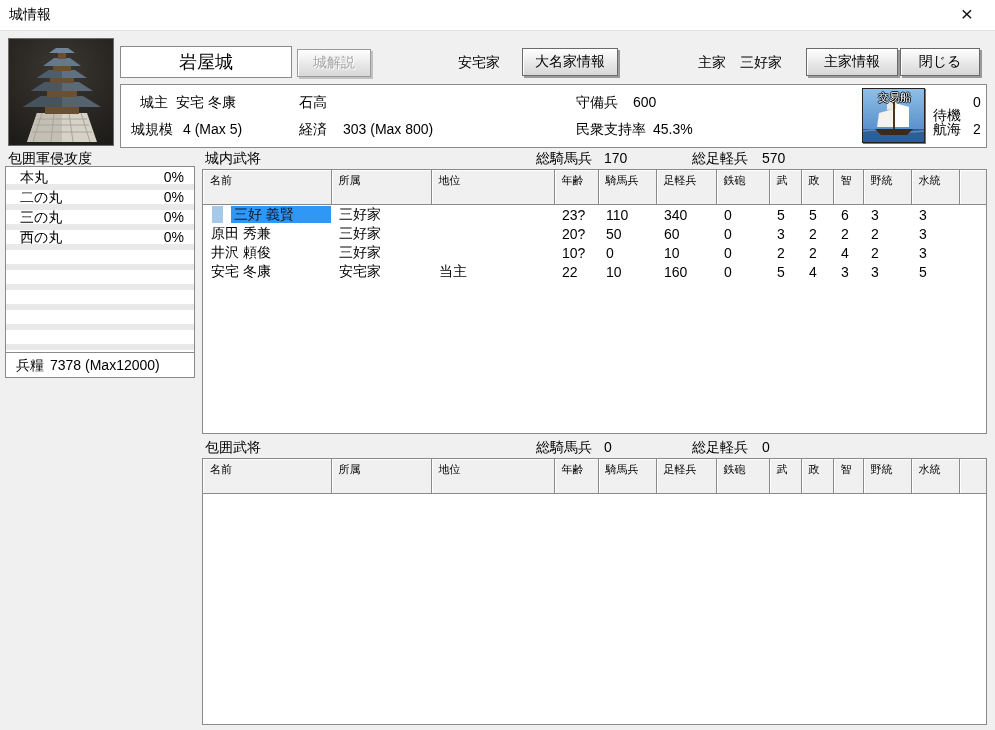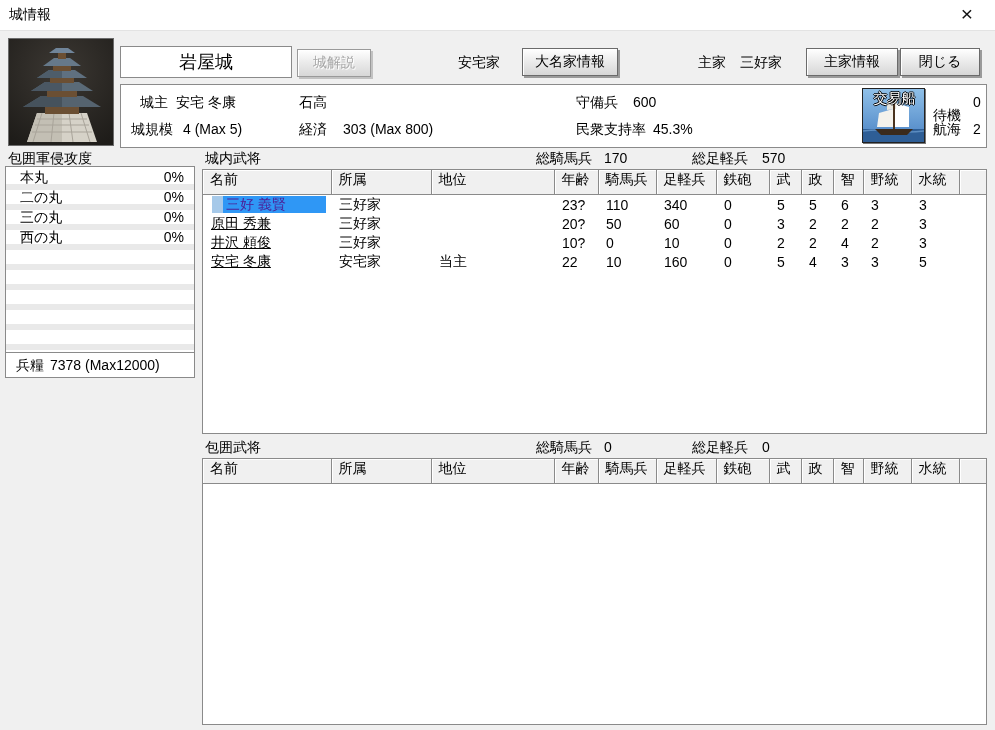--- a/index.html
+++ b/index.html
@@ -27,47 +27,47 @@
     background:linear-gradient(180deg,#ffffff 0%,#ececec 45%,#d7d7d7 100%);
     border:1px solid #6b6b6b;
     box-shadow:2px 2px 0 #9a9a9a, inset 1px 1px 0 #ffffff;
     cursor:pointer;}
   .btn.disabled{color:#a6a6a6;text-shadow:1px 1px 0 #fff;border-color:#9a9a9a;box-shadow:2px 2px 0 #c2c2c2, inset 1px 1px 0 #ffffff;}
   .toplabel{position:absolute;white-space:nowrap;}
   
   .ship-btn{position:absolute;left:741px;top:3px;width:63px;height:55px;padding:0;border:1px solid #222;
     box-shadow:1px 1px 0 #777;background:#4a86c8;overflow:hidden;cursor:pointer;}
   .ship-btn svg{display:block;}
-  .ship-label{position:absolute;left:0;top:1px;width:63px;text-align:center;color:#fff;font-size:14px;
+  .ship-label{position:absolute;left:0;top:1px;width:63px;text-align:center;color:#fff;font-size:11px;
     text-shadow:-1px 0 #000,1px 0 #000,0 -1px #000,0 1px #000;letter-spacing:0px;}
   
   .panel-label{position:absolute;white-space:nowrap;}
   .siege-list{left:5px;top:166px;width:188px;height:182px;padding-top:3px;}
   .siege-row{height:20px;background:linear-gradient(180deg,#ffffff 0px,#ffffff 14px,#e9e9e9 14px,#e9e9e9 20px);
     display:flex;align-items:flex-start;line-height:15px;}
   .siege-row .s-name{padding-left:14px;flex:1;}
   .siege-row .s-val{padding-right:10px;}
   .prov-box{left:5px;top:352px;width:188px;height:24px;line-height:24px;}
   .prov-box span{margin-left:10px;}
   .prov-box .pv{margin-left:6px;}
   
   .table-box{background:#fff;border:1px solid #8a8a8a;overflow:hidden;}
   #castle-table-box{left:202px;top:169px;width:783px;height:263px;}
   #siege-table-box{left:202px;top:458px;width:783px;height:265px;}
   table.officer{border-collapse:collapse;table-layout:fixed;width:783px;}
   table.officer th{height:20px;background:#f0f0f0;font-weight:normal;text-align:left;
-    padding:0 0 4px 7px;font-size:14px;border-right:1px solid #8a8a8a;border-bottom:1px solid #8a8a8a;
+    padding:0 0 14px 7px;font-size:11px;border-right:1px solid #8a8a8a;border-bottom:1px solid #8a8a8a;
     box-shadow:inset 1px 1px 0 #ffffff;white-space:nowrap;overflow:hidden;}
   table.officer th.filler{border-right:none;}
   table.officer td{height:19px;padding:0 0 0 8px;font-size:14px;white-space:nowrap;overflow:hidden;}
   td.name-cell{padding:0;}
-  td.plain-name{padding-left:14px;text-decoration:underline;}
+  td.plain-name{padding-left:14px;}
   .sel-lead{display:inline-block;width:11px;height:17px;background:#a6c9e9;vertical-align:middle;margin-left:1px;}
-  .sel-name{display:inline-block;width:100px;height:17px;background:#2f97f5;color:#4c1d95;
-    vertical-align:middle;padding-left:3px;}
+  .sel-name{display:inline-block;width:100px;height:17px;background:#2f97f5;color:#0f172a;
+    vertical-align:middle;padding-left:3px;margin-left:8px;}
 </style>
 </head>
 <body>
 
 <div class="abs titlebar">
   <span class="title">城情報</span>
   <span class="close-x">×</span>
 </div>
 
 <div class="abs castle-photo">

